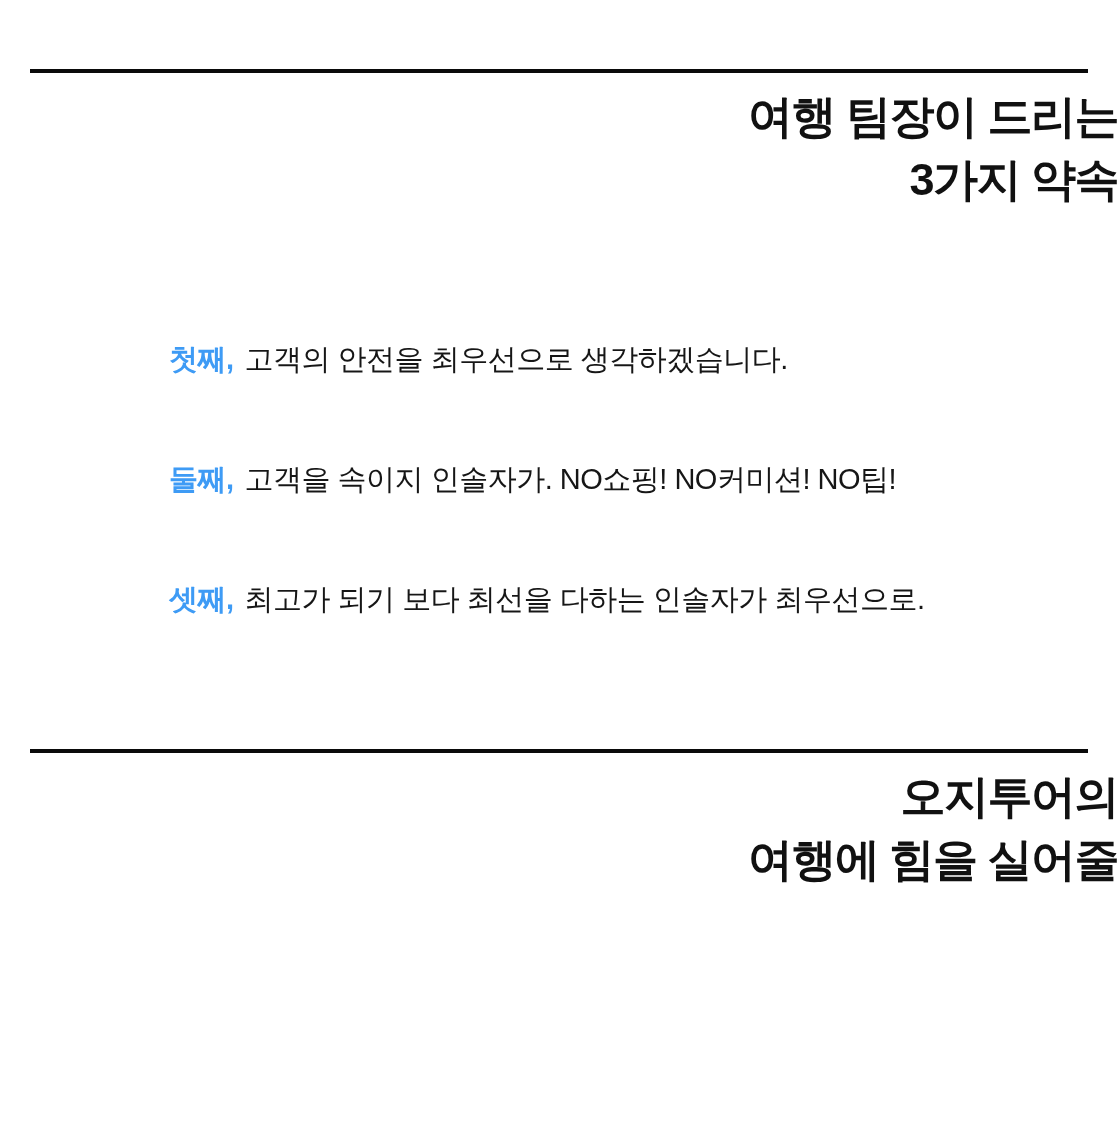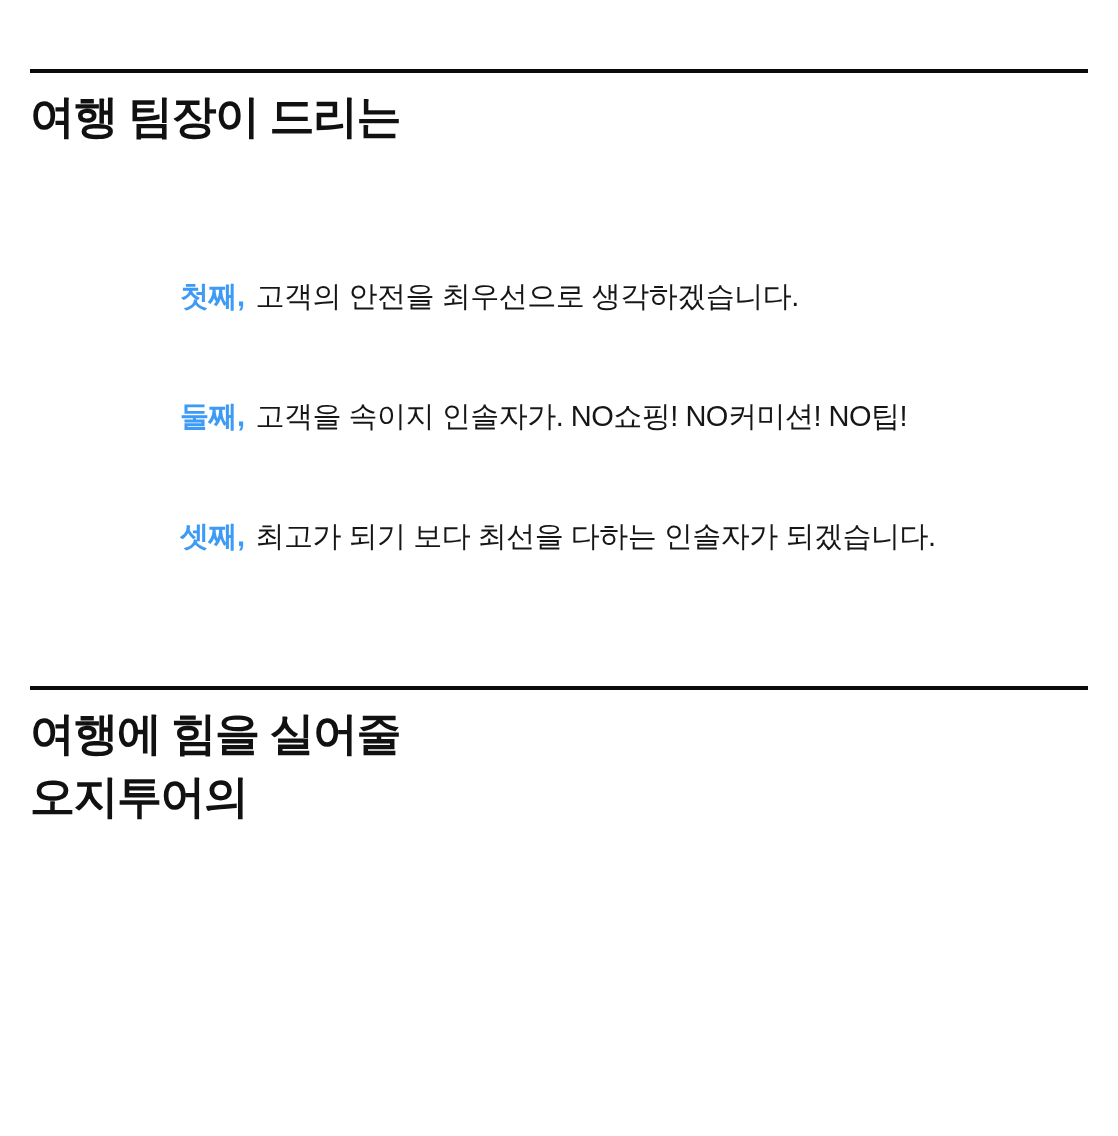--- a/index.html
+++ b/index.html
@@ -29,29 +29,30 @@
   .section-heading {
     margin: 12px 0 0 30px;
     font-size: 45px;
     line-height: 63px;
     font-weight: 800;
     letter-spacing: -1.5px;
     color: #111111;
   }
   .heading-line {
     display: block;
+    text-align: right;
   }
   .promise-list {
     margin: 128px 0 0 165px;
   }
   .promise-item {
     font-size: 29px;
     line-height: 40px;
     letter-spacing: -0.5px;
-    margin: 0 0 80px 15px;
+    margin: 0 0 80px 4px;
     font-weight: 500;
     color: #161616;
     white-space: nowrap;
   }
   .promise-item:last-child {
     margin-bottom: 0;
   }
   .promise-prefix {
     color: #3e9bf5;
     font-weight: 800;
@@ -59,35 +60,36 @@
   }
 </style>
 </head>
 <body>
 
 <div>
   <div class="rule rule-top"></div>
 
   <h1 class="section-heading">
     <span class="heading-line">여행 팀장이 드리는</span>
+    <span class="heading-line">3가지 약속</span>
   </h1>
 
   <div class="promise-list">
     <div class="promise-item">
       <span class="promise-prefix">첫째,</span><span>고객의 안전을 최우선으로 생각하겠습니다.</span>
     </div>
     <div class="promise-item">
       <span class="promise-prefix">둘째,</span><span>고객을 속이지 인솔자가. NO쇼핑! NO커미션! NO팁!</span>
     </div>
     <div class="promise-item">
-      <span class="promise-prefix">셋째,</span><span>최고가 되기 보다 최선을 다하는 인솔자가 되겠습니다.</span>
+      <span class="promise-prefix">셋째,</span><span>최고가 되기 보다 최선을 다하는 인솔자가 최우선으로.</span>
     </div>
   </div>
 </div>
 
 <div>
   <div class="rule rule-bottom"></div>
 
   <h1 class="section-heading">
+    <span class="heading-line">오지투어의</span>
     <span class="heading-line">여행에 힘을 실어줄</span>
-    <span class="heading-line">오지투어의</span>
   </h1>
 </div>
 
 </body></html>

